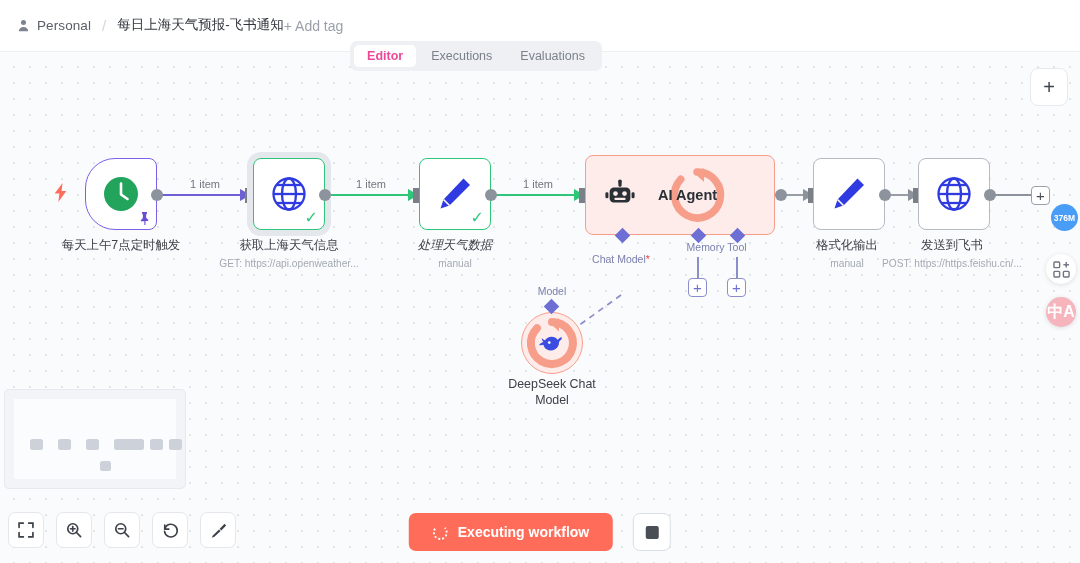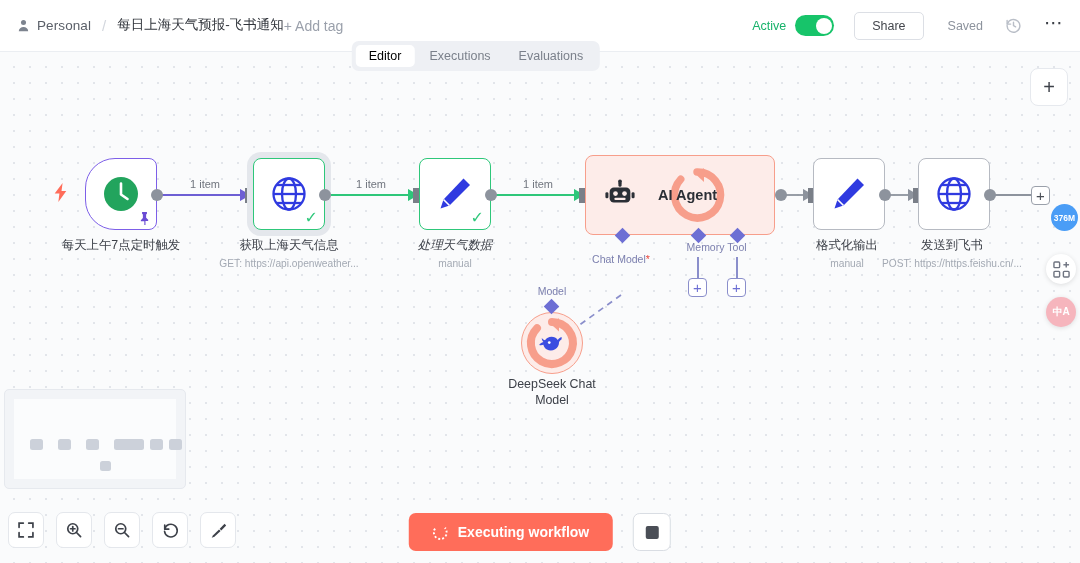--- a/index.html
+++ b/index.html
@@ -68,21 +68,21 @@
   .tabs {
     position: absolute; top: 41px; left: 50%; transform: translateX(-50%);
     display: flex; align-items: center; gap: 2px;
     background: #eef0f4; border-radius: 7px; padding: 4px;
     z-index: 45;
   }
   .tab {
     font-size: 12.5px; color: #7b818b; padding: 4px 13px;
     border-radius: 5px; cursor: pointer; white-space: nowrap;
   }
-  .tab.active { background: #ffffff; color: #000000; font-weight: 400; }
+  .tab.active { background: #ffffff; color: #ec4899; font-weight: 700; }
 
   
   .canvas {
     position: absolute; top: 52px; left: 0;
     width: 1080px; height: 511px;
     background-color: #fafbfc;
     background-image: radial-gradient(#e2e5ea 1.1px, transparent 1.1px);
     background-size: 16px 16px;
     background-position: 6px 7px;
     overflow: hidden;
@@ -233,21 +233,21 @@
   }
   .fab-round {
     position: absolute; right: 4px;
     width: 30px; height: 30px; border-radius: 50%;
     display: flex; align-items: center; justify-content: center;
     cursor: pointer; z-index: 30;
   }
   .fab-qr { top: 202px; background: #ffffff; color: #6f7480;
             box-shadow: 0 1px 5px rgba(0,0,0,.12); }
   .fab-tr { top: 245px; background: #f6b5bd; color: #ffffff;
-            box-shadow: 0 1px 5px rgba(0,0,0,.12); font-size: 10px;
+            box-shadow: 0 1px 5px rgba(0,0,0,.12); font-size: 16px;
             font-weight: 700; }
 
   svg { display: block; }
 </style>
 </head>
 <body>
 
 <div id="app">
 
   <div class="header">
@@ -257,36 +257,20 @@
           <circle cx="8" cy="4.4" r="3.1"></circle>
           <path d="M2.2 15c0-3.2 2.6-5.2 5.8-5.2s5.8 2 5.8 5.2z"></path>
         </svg>
       </span>
       <span class="personal-label">Personal</span>
       <span class="bc-sep">/</span>
       <span class="wf-title">每日上海天气预报-飞书通知</span>
       <span class="add-tag">+ Add tag</span>
     </div>
 
-    <div class="hdr-right">
-      <span class="active-label">Active</span>
-      <div class="toggle">
-        <div class="knob"></div>
-      </div>
-      <button class="share-btn">Share</button>
-      <span class="saved-label">Saved</span>
-      <span class="hist-icon">
-        <svg width="17" height="17" viewBox="0 0 24 24" fill="none" stroke="currentColor" stroke-width="2" stroke-linecap="round">
-          <path d="M3.5 9.5A9 9 0 1 1 3 12"></path>
-          <polyline points="3,5 3,10 8,10"></polyline>
-          <polyline points="12,7.5 12,12 15,13.8"></polyline>
-        </svg>
-      </span>
-      <span class="dots-btn">⋯</span>
-    </div>
   </div>
 
   <div class="tabs">
     <div class="tab active">Editor</div>
     <div class="tab">Executions</div>
     <div class="tab">Evaluations</div>
   </div>
 
   <div class="canvas">
 

